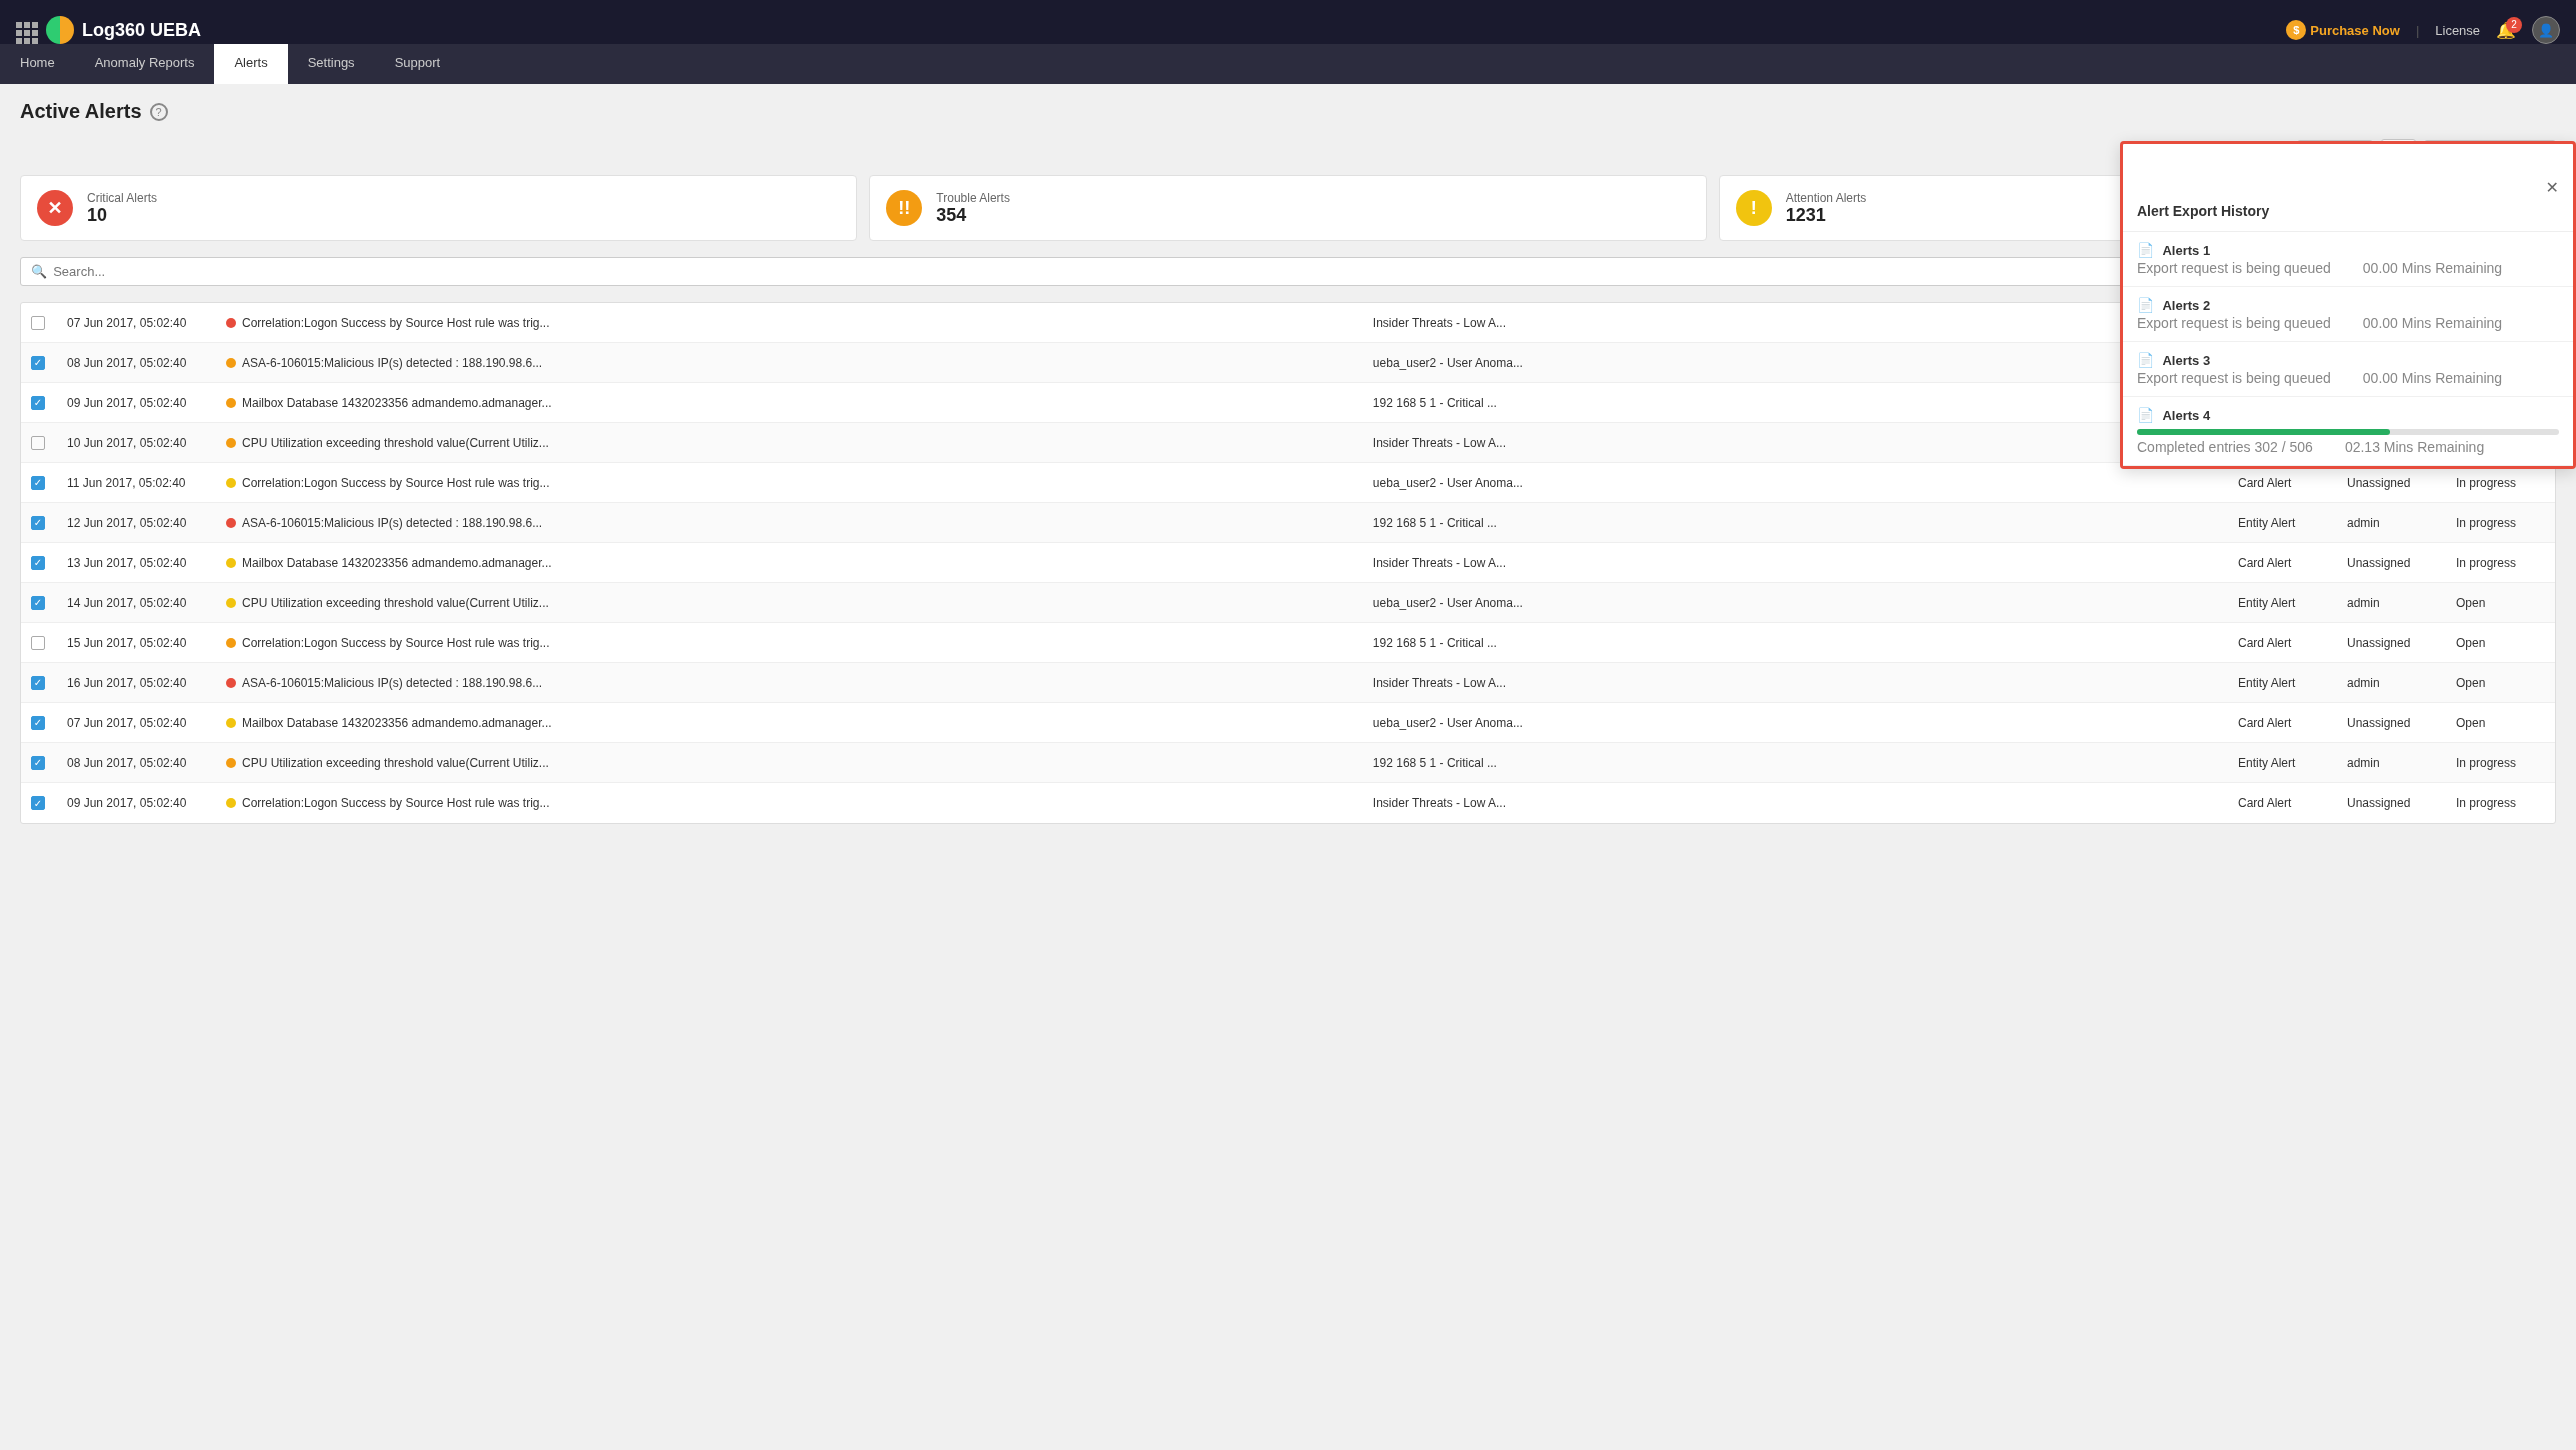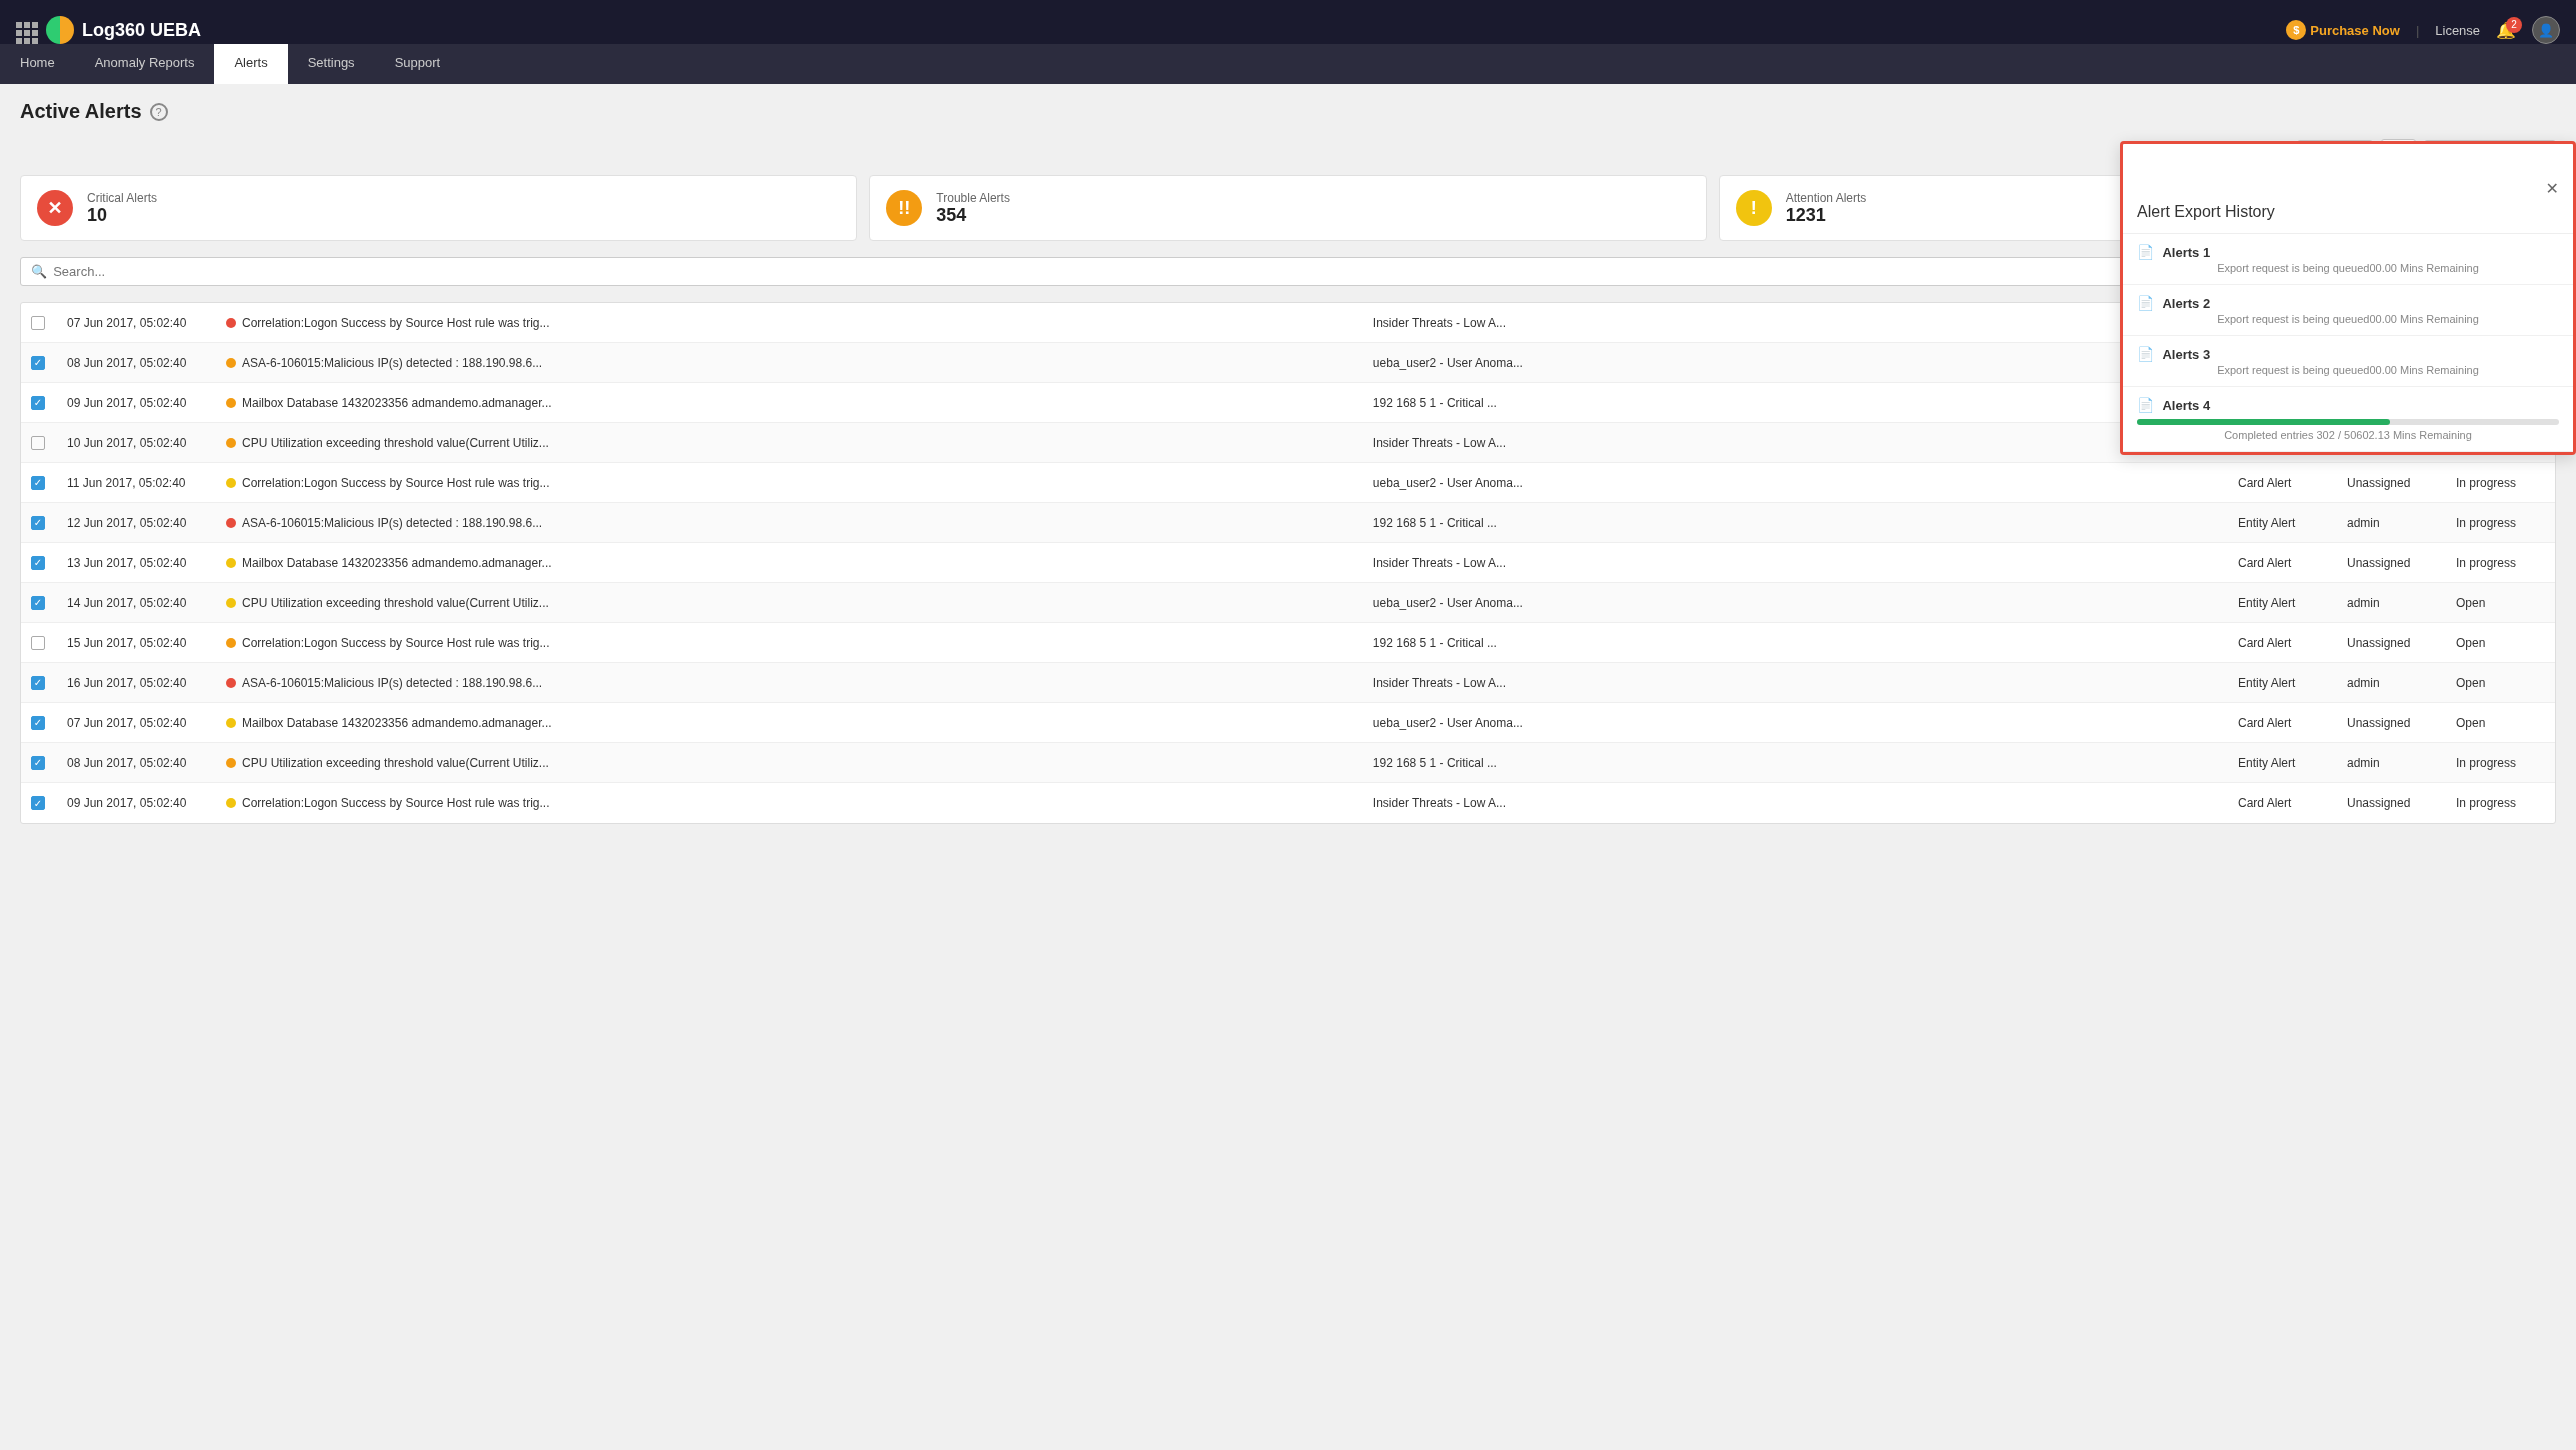--- a/index.html
+++ b/index.html
@@ -302,22 +302,22 @@
       border: 3px solid #e74c3c;
     }
     .popup-header {
       display: flex;
       align-items: center;
       justify-content: space-between;
       padding: 12px 14px;
       border-bottom: 1px solid #eee;
     }
     .popup-title {
-      font-size: 16px;
-      font-weight: 400;
+      font-size: 14px;
+      font-weight: 700;
       color: #333;
       margin-top: 47px;
     }
     .popup-close {
       cursor: pointer;
       font-size: 16px;
       color: #666;
     }
     .export-item {
       padding: 10px 14px;
@@ -335,25 +335,26 @@
       gap: 8px;
       font-size: 13px;
       font-weight: 600;
       color: #333;
     }
     .export-icon {
       font-size: 14px;
       color: #666;
     }
     .export-item-status {
-      font-size: 11px;
+      font-size: 14px;
       color: #888;
       display: flex;
-      justify-content: center;
+      justify-content: flex-start;
       margin-top: 2px;
+      gap: 32px;
     }
     .progress-bar-container {
       height: 6px;
       background: #e0e0e0;
       border-radius: 3px;
       margin: 6px 0 4px 0;
     }
     .progress-bar-fill {
       height: 100%;
       background: #27ae60;

